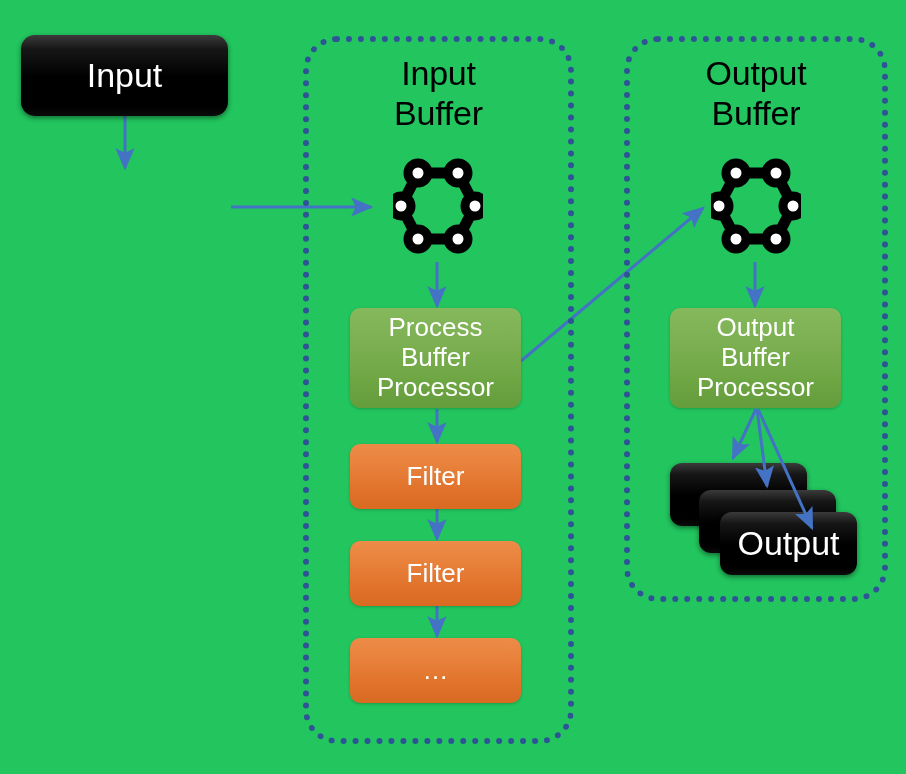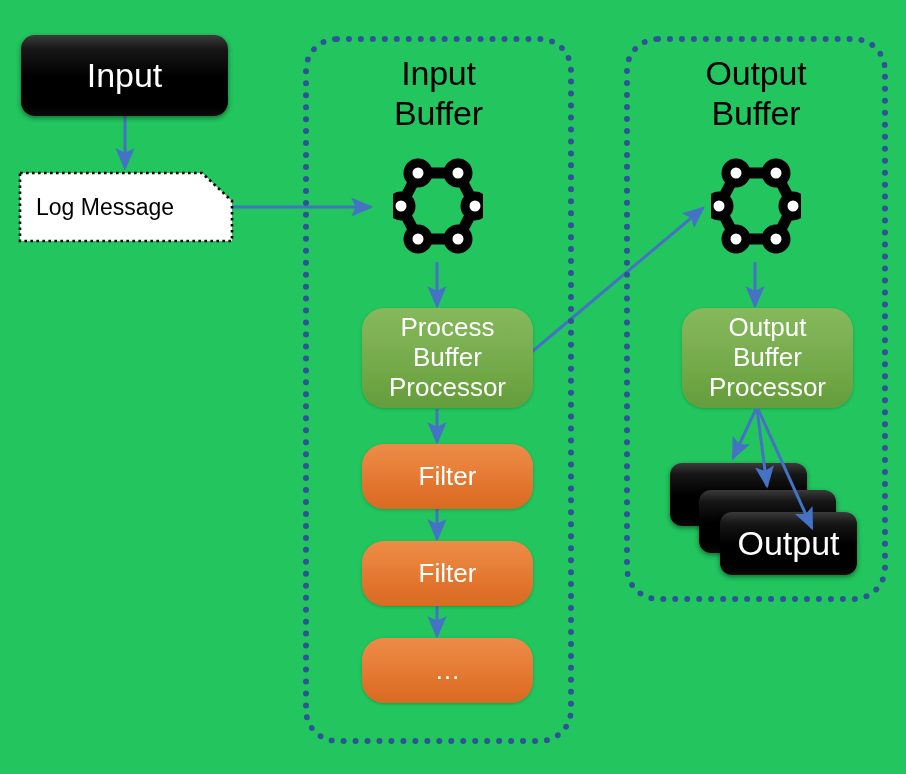--- a/index.html
+++ b/index.html
@@ -53,31 +53,30 @@
     color: #ffffff;
     box-sizing: border-box;
   }
   .blackbox span { font-size: 34px; line-height: 1.1; }
 
   .blackbox.plain { border-radius: 12px; }
 
   
   .procbox {
     position: absolute;
-    border-radius: 22px;
+    border-radius: 10px;
     display: flex;
     align-items: center;
     justify-content: center;
     text-align: center;
     color: #ffffff;
     box-sizing: border-box;
     white-space: pre-line;
     line-height: 1.15;
     font-size: 26px;
-    margin-left: 12px;
   }
   .green {
     background: linear-gradient(180deg, #86b85c 0%, #7cb052 34%, #6fa644 72%, #659c3c 100%);
     box-shadow: 0 1px 3px rgba(0,0,0,0.22);
   }
   .orange {
     background: linear-gradient(180deg, #ec8c48 0%, #e8813a 34%, #e0712a 74%, #d96a22 100%);
     box-shadow: 0 1px 3px rgba(0,0,0,0.22);
   }
 
@@ -131,26 +130,20 @@
 
     <line x1="521" y1="361" x2="703" y2="208" stroke="#4472C4" stroke-width="3" marker-end="url(#ah)"></line>
 
     <line x1="755" y1="262" x2="755" y2="306" stroke="#4472C4" stroke-width="3" marker-end="url(#ah)"></line>
   </svg>
 
   <div class="blackbox" style="left:21px; top:35px; width:207px; height:81px;">
     <span>Input</span>
   </div>
 
-  <div class="callout" style="left:16px; top:167px; width:222px; height:80px;">
-    <svg width="222" height="80" viewBox="0 0 222 80">
-      <path d="M4,6 L186,6 L216,34 L216,74 L4,74 Z" fill="#ffffff" stroke="#000000" stroke-width="2.6" stroke-dasharray="2.6 3.4" stroke-linejoin="miter"></path>
-    </svg>
-    <div class="label">Log Message</div>
-  </div>
 
   <div class="group-box" style="left:303px; top:36px; width:271px; height:708px;"></div>
 
   <div class="group-title" style="left:303px; top:53px; width:271px;">Input
 Buffer</div>
 
   <div class="abs" style="left:393px; top:152px; width:90px; height:108px;">
     <svg class="inline-icon" width="90" height="108" viewBox="0 0 90 108">
       <g stroke="#000000" stroke-width="11" fill="none" stroke-linecap="round">
         <line x1="25" y1="21" x2="65" y2="21"></line>

